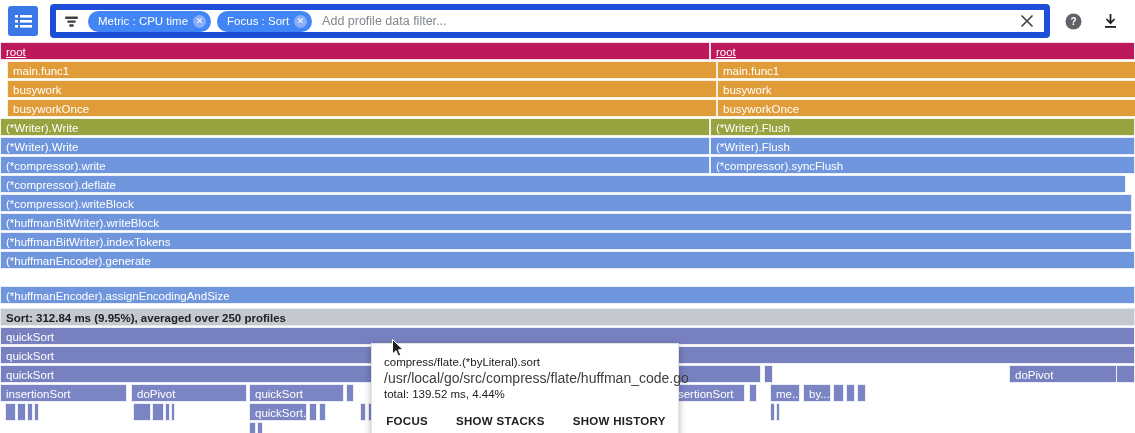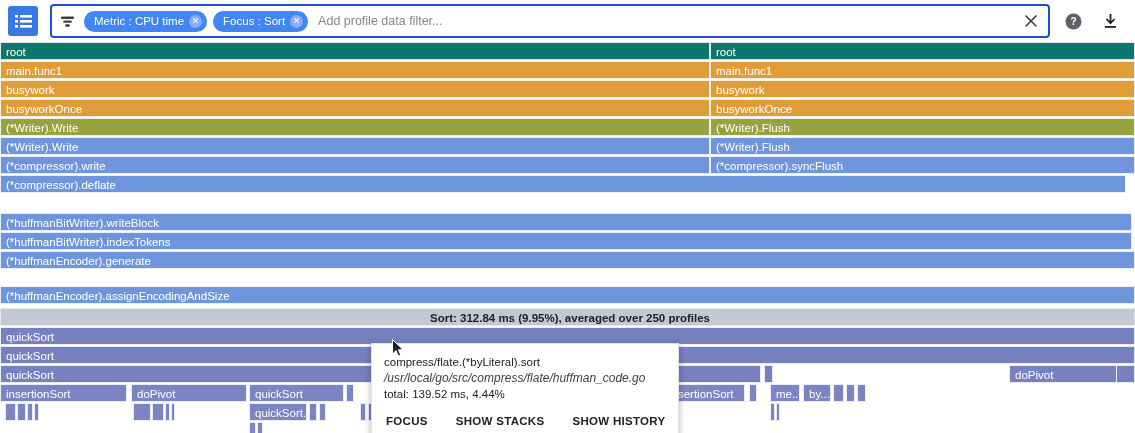--- a/index.html
+++ b/index.html
@@ -20,21 +20,21 @@
     width: 30px; height: 30px; margin-left: 8px;
     background: #3b78e7; border-radius: 3px;
     display: flex; align-items: center; justify-content: center;
     flex: none; cursor: pointer;
   }
   .menu-btn svg { display: block; }
 
   .filter-box {
     position: absolute; left: 50px; top: 4px;
     width: 1000px; height: 34px;
-    border: 2px solid #1d4ed8; border-radius: 4px;
+    border: 6px solid #1d4ed8; border-radius: 4px;
     background: #fff;
     display: flex; align-items: center;
   }
   .funnel { flex: none; width: 30px; display: flex; justify-content: center; align-items: center; }
   .chips { display: flex; align-items: center; gap: 6px; margin-left: 2px; }
   .chip {
     height: 21px; border-radius: 11px; background: #4285f4; color: #fff;
     font-size: 11.5px; display: inline-flex; align-items: center;
     padding: 0 5px 0 10px; white-space: nowrap; cursor: pointer;
   }
@@ -66,47 +66,46 @@
     position: absolute; left: 0; top: 42px; width: 1135px; height: 391px;
     background: #ffffff;
   }
   .frame {
     position: absolute; height: 18px;
     font-size: 11.5px; line-height: 18px; color: #ffffff;
     padding-left: 5px; white-space: nowrap; overflow: hidden;
     border: 1px solid rgba(255,255,255,0.85);
     cursor: pointer;
   }
-  .frame.root   { background: #0f766e; }
-  .frame.orange { background: #e09c38; }
+  .frame.root   { background: #be185d; text-decoration: underline; }
+  .frame.orange { background: #e09c38; margin-left: 7px; }
   .frame.olive  { background: #97a33e; }
   .frame.blue   { background: #6f96dd; }
   .frame.sortbar {
     background: #c4c9d0; color: #202124; font-weight: bold; font-size: 11.5px;
     border-color: rgba(255,255,255,0.6);
-    text-align: center;
   }
   .frame.purple { background: #7881c0; }
   .frame.purple2 { background: #7b85c4; }
   .frame.selected {
     border: 2px solid #3b5cc4; background: #87a8e4;
   }
   .frame.tiny { padding-left: 0; }
 
   
   .tooltip {
     position: absolute; left: 371px; top: 301px; width: 308px; height: 94px;
     background: #ffffff; border: 1px solid #e3e3e3;
     box-shadow: 0 2px 7px rgba(0,0,0,0.30);
     z-index: 50; padding: 10px 12px 0 12px;
   }
   .tt-name { font-size: 11.5px; color: #202124; line-height: 16px; }
-  .tt-file { font-size: 12px; color: #3c4043; font-style: italic; line-height: 16px; }
+  .tt-file { font-size: 14px; color: #3c4043; line-height: 16px; }
   .tt-total { font-size: 11.5px; color: #202124; line-height: 16px; }
-  .tt-actions { display: flex; gap: 28px; margin-top: 13px; padding-left: 2px; }
+  .tt-actions { display: flex; gap: 28px; margin-top: 13px; padding-left: 2px; justify-content: center; }
   .tt-btn {
     font-size: 11.5px; font-weight: bold; color: #202124;
     letter-spacing: 0.3px; cursor: pointer; background: none; border: none;
     font-family: "Liberation Sans", sans-serif; padding: 0;
   }
   .cursor-arrow { position: absolute; left: 392px; top: 297px; z-index: 60; }
 </style>
 </head>
 <body>
 
@@ -181,20 +180,21 @@
 
   <div class="frame root" style="left:710px; top:0px;   width:425px;">root</div>
   <div class="frame orange" style="left:710px; top:19px;  width:425px;">main.func1</div>
   <div class="frame orange" style="left:710px; top:38px;  width:425px;">busywork</div>
   <div class="frame orange" style="left:710px; top:57px;  width:425px;">busyworkOnce</div>
   <div class="frame olive" style="left:710px; top:76px;  width:425px;">(*Writer).Flush</div>
   <div class="frame blue" style="left:710px; top:95px;  width:425px;">(*Writer).Flush</div>
   <div class="frame blue" style="left:710px; top:114px; width:425px;">(*compressor).syncFlush</div>
 
   <div class="frame blue" style="left:0px; top:133px; width:1126px;">(*compressor).deflate</div>
+  <div class="frame blue" style="left:0px; top:152px; width:1132px;">(*compressor).writeBlock</div>
   <div class="frame blue" style="left:0px; top:171px; width:1132px;">(*huffmanBitWriter).writeBlock</div>
   <div class="frame blue" style="left:0px; top:190px; width:1132px;">(*huffmanBitWriter).indexTokens</div>
   <div class="frame blue" style="left:0px; top:209px; width:1135px;">(*huffmanEncoder).generate</div>
   <div class="frame blue" style="left:0px; top:244px; width:1135px;">(*huffmanEncoder).assignEncodingAndSize</div>
 
   <div class="frame sortbar" style="left:0px; top:266px; width:1135px;">Sort: 312.84 ms (9.95%), averaged over 250 profiles</div>
 
   <div class="frame purple" style="left:0px; top:285px; width:1135px;">quickSort</div>
   <div class="frame purple" style="left:0px; top:304px; width:1135px;">quickSort</div>
 

